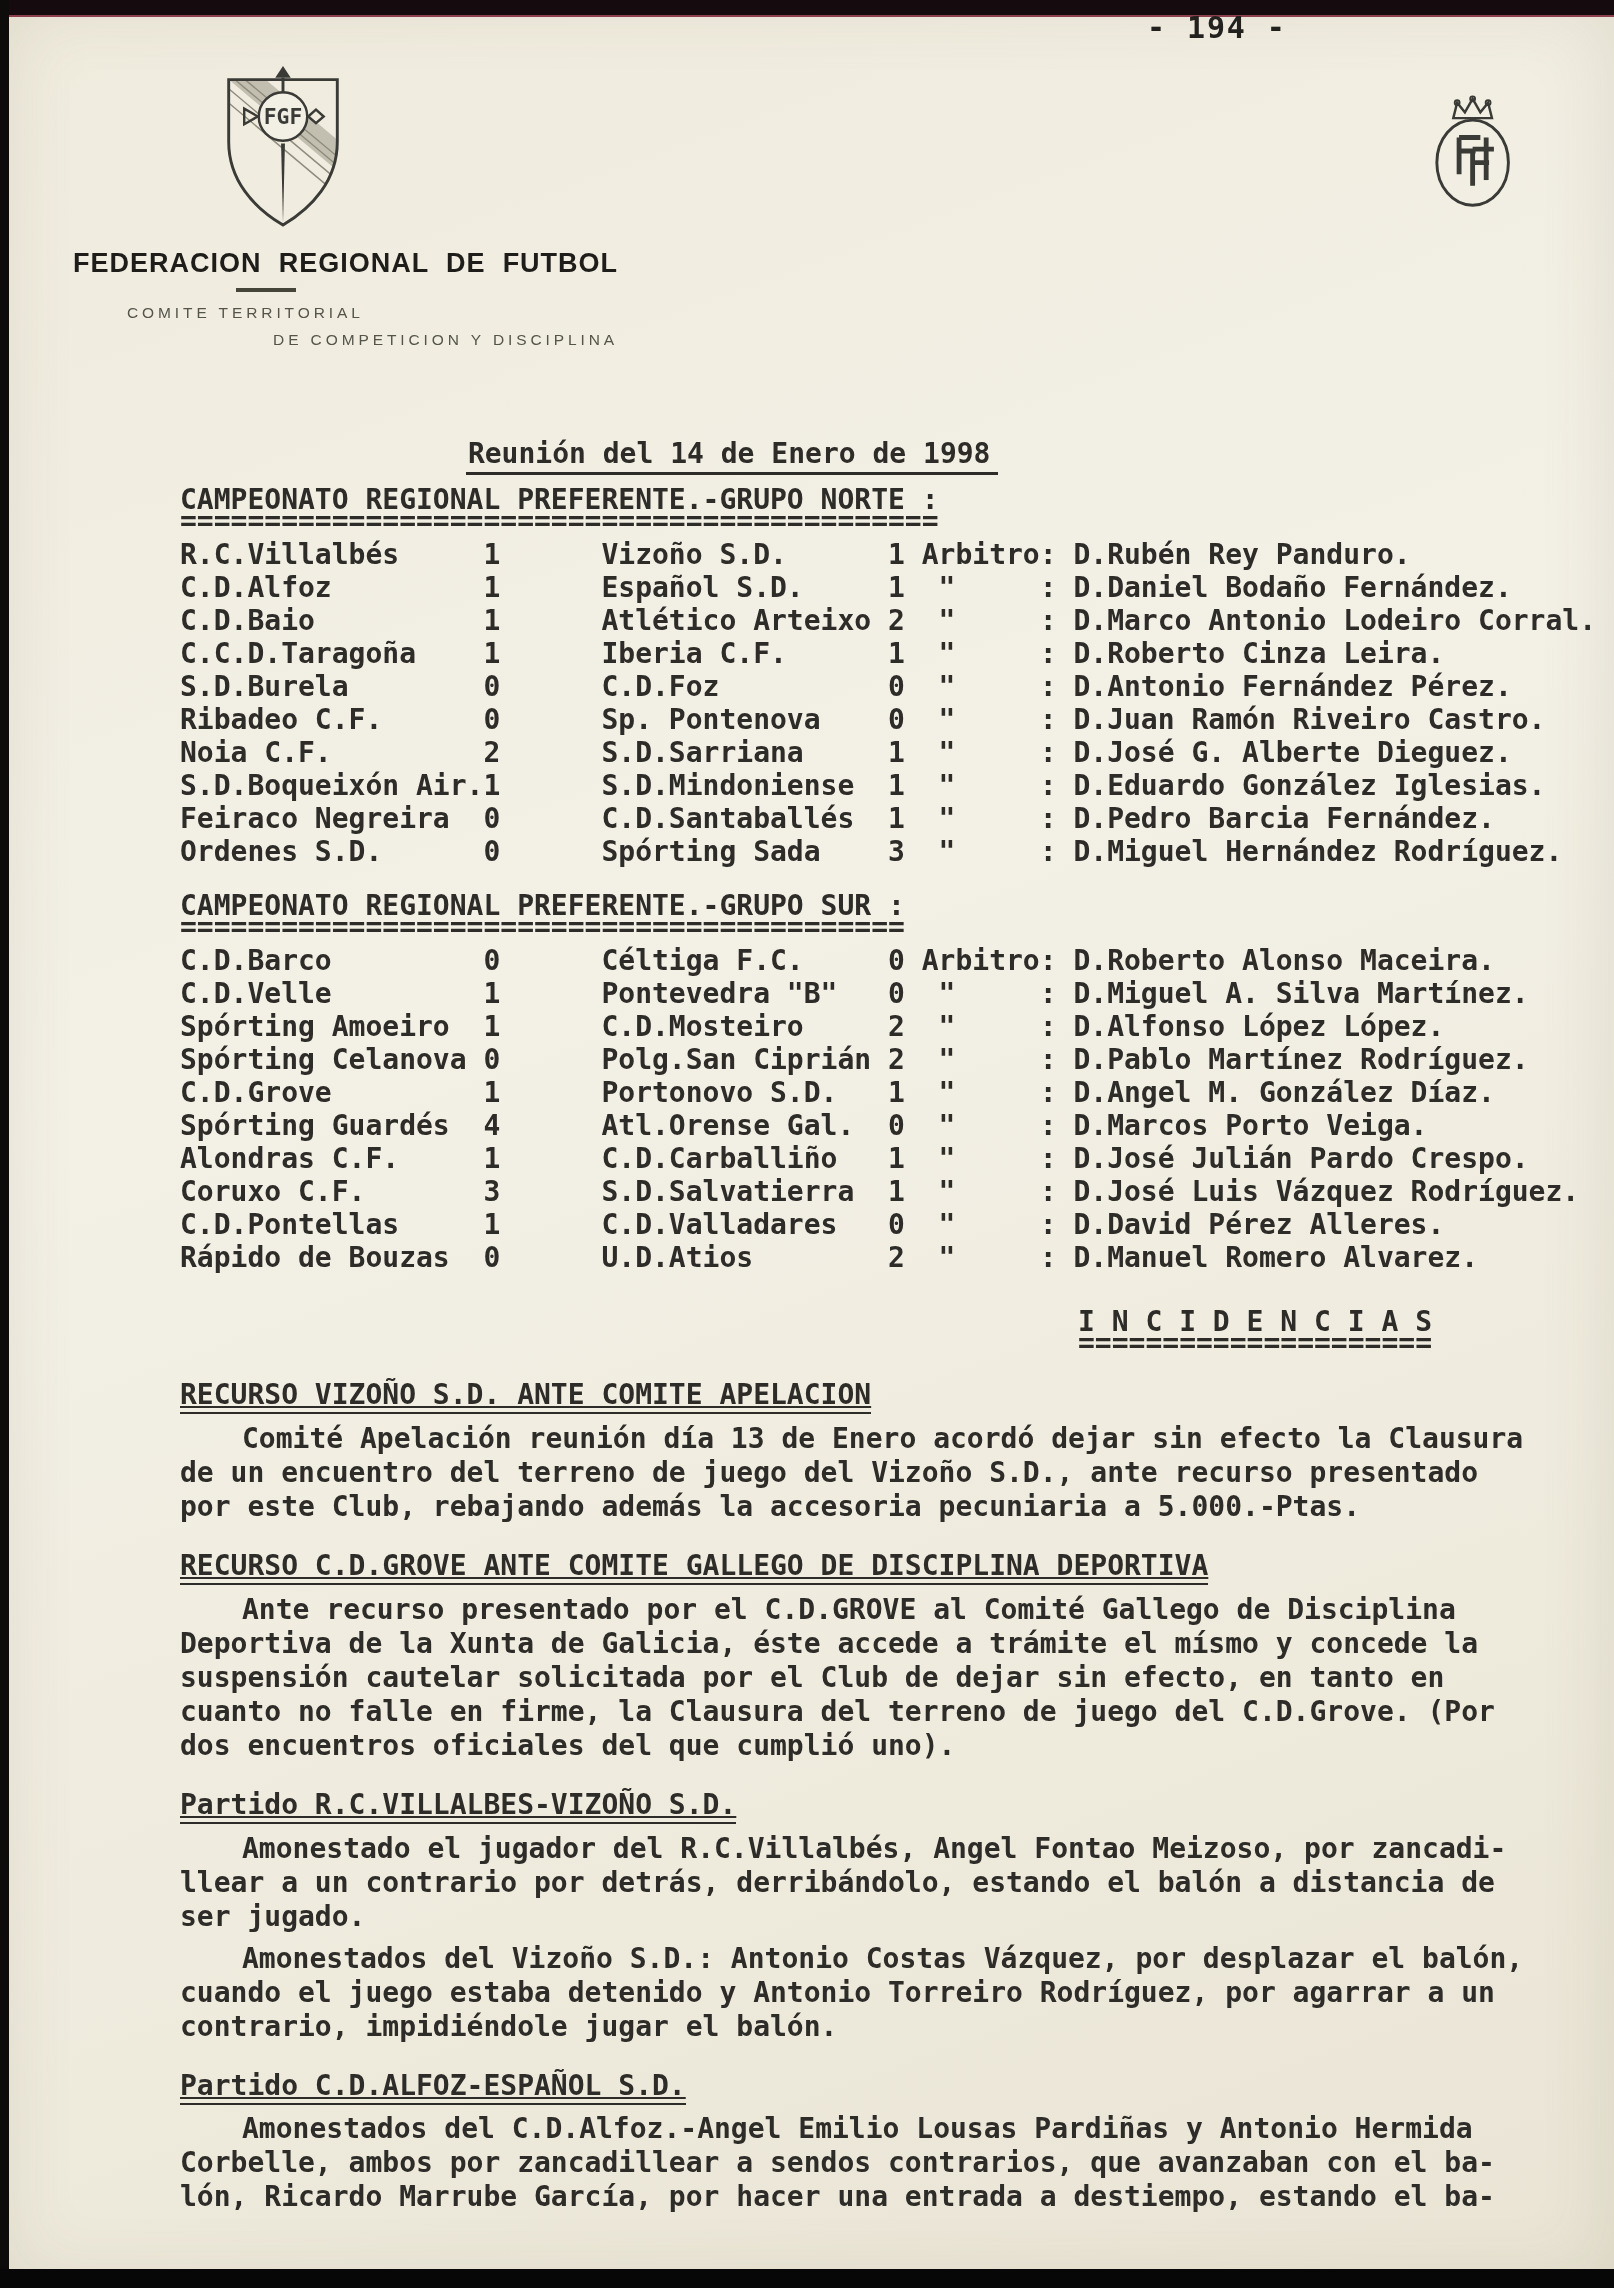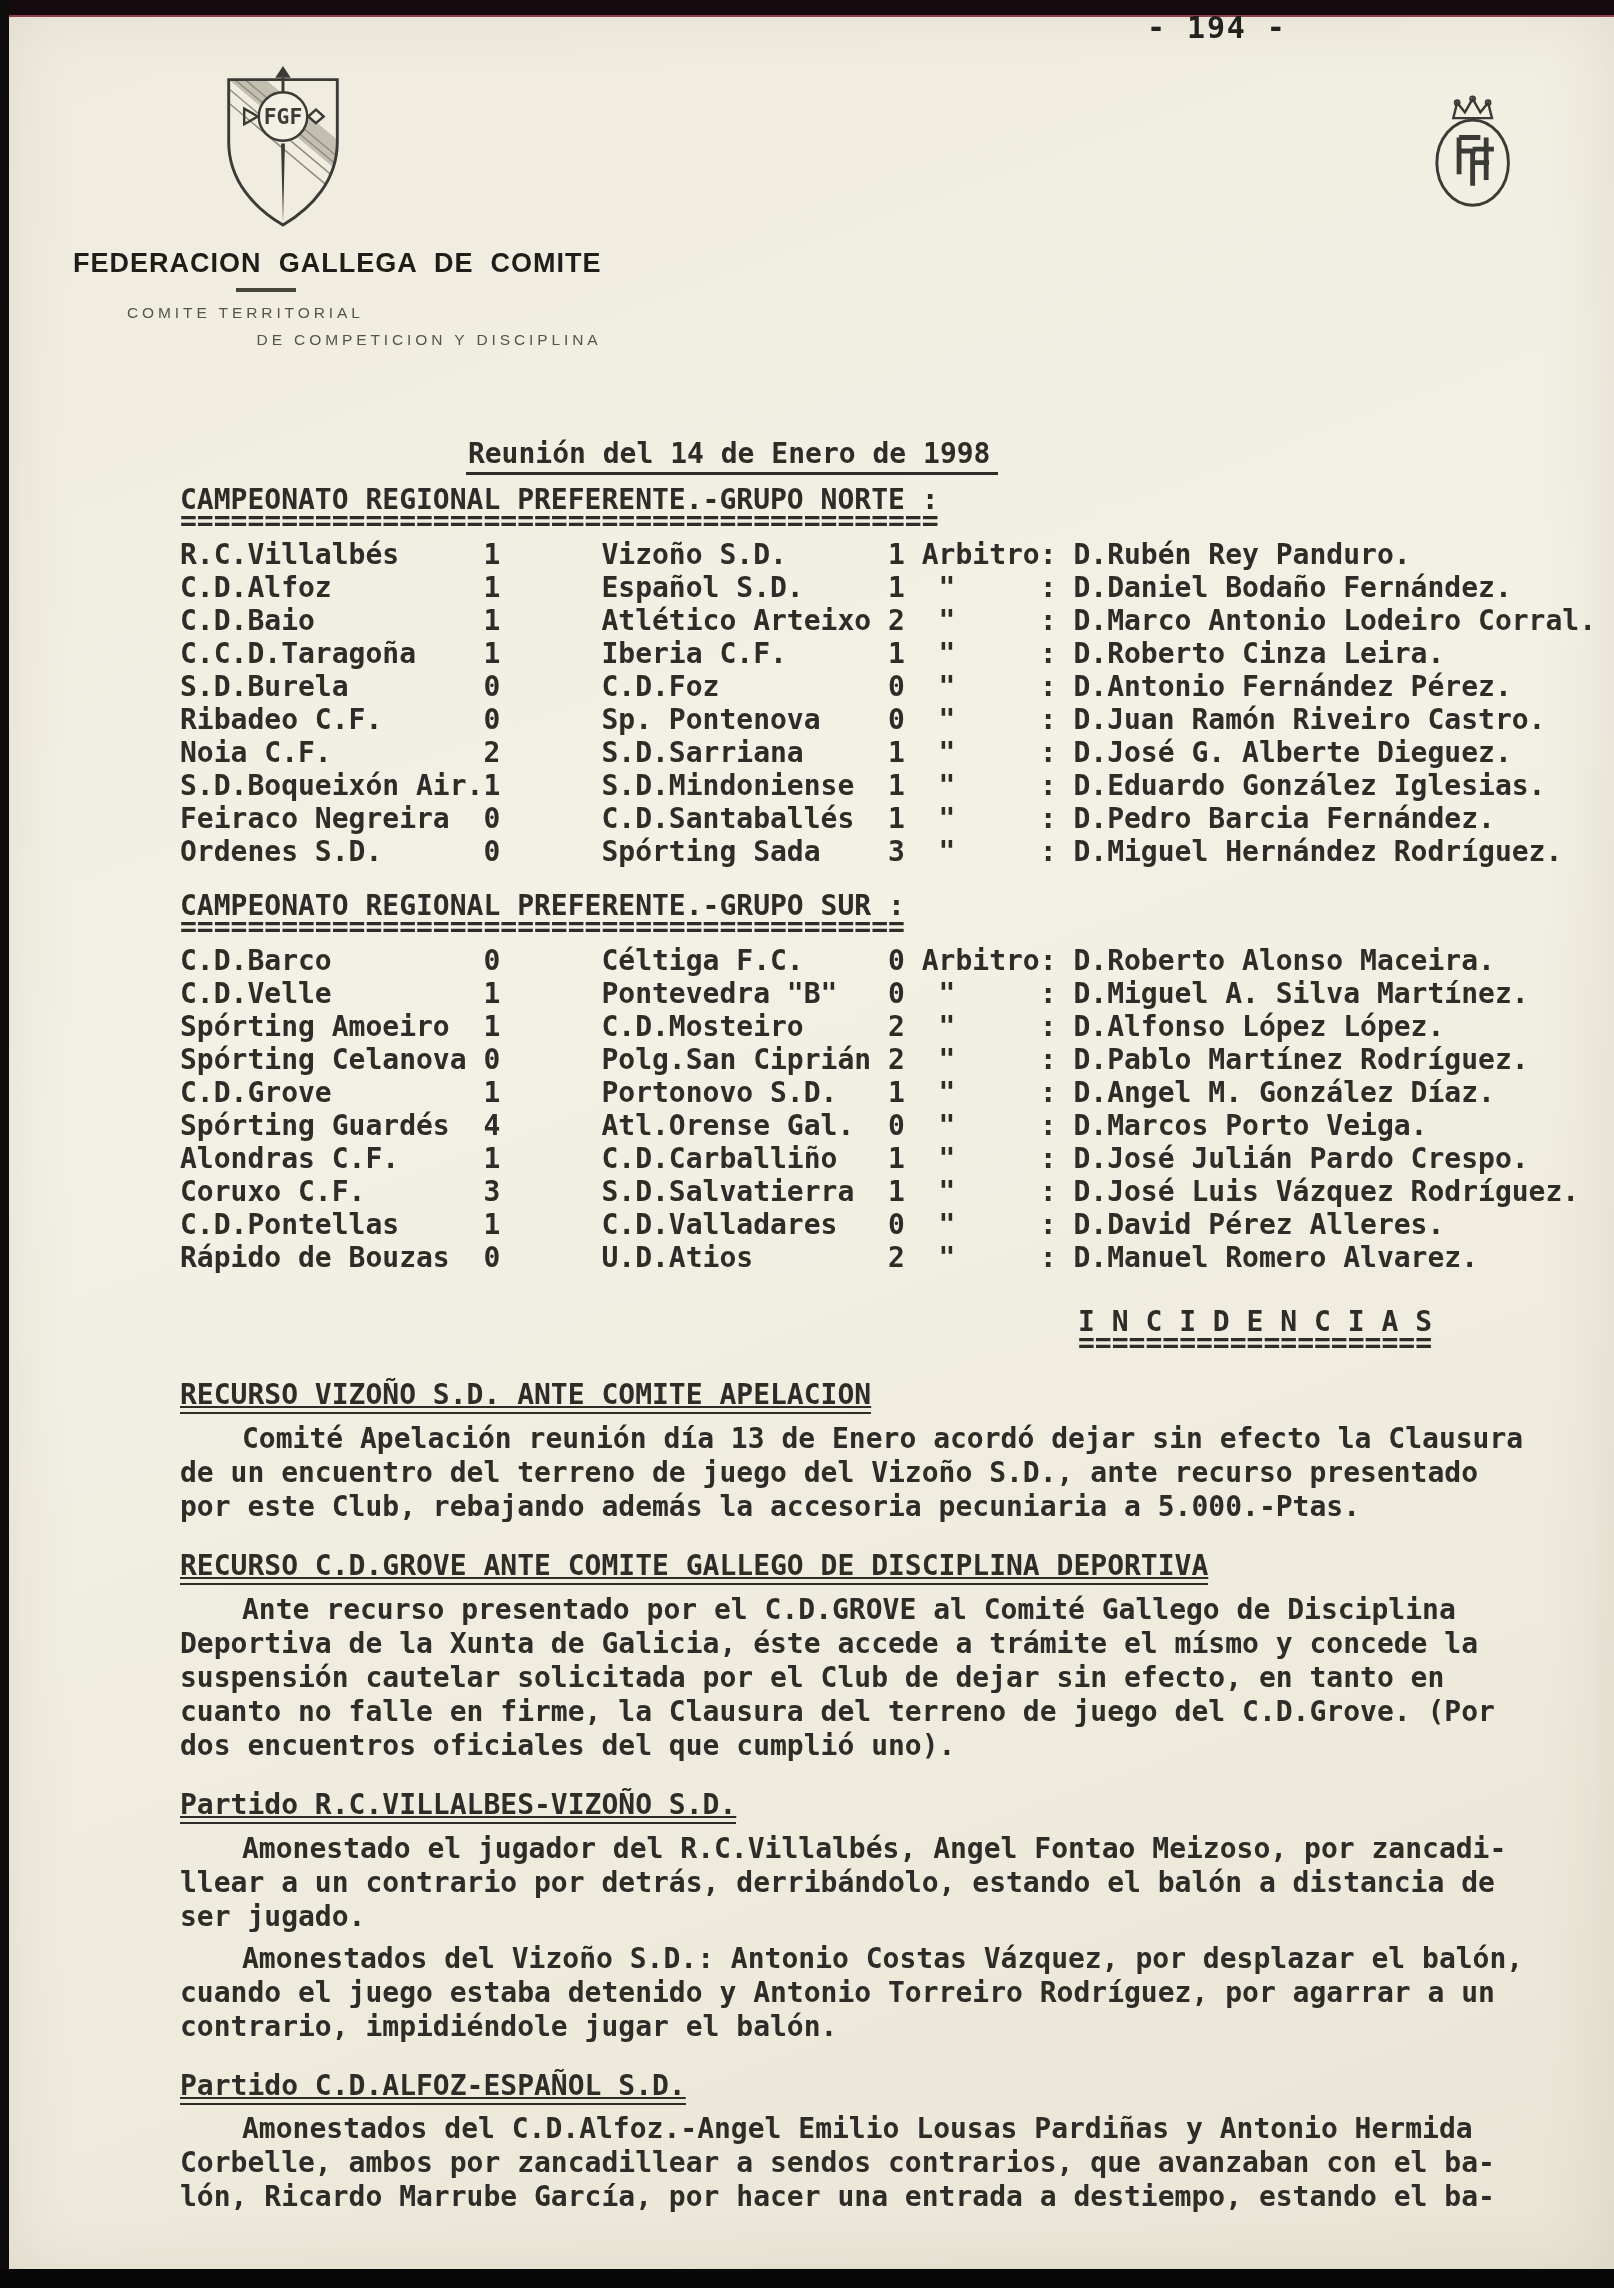--- a/index.html
+++ b/index.html
@@ -77,21 +77,21 @@
     <circle cx="60" cy="10" r="2.5" class="ln" stroke-width="2"></circle>
     <ellipse class="ln" cx="44" cy="72" rx="37" ry="44" stroke-width="3"></ellipse>
     <g stroke="#3a3a36" stroke-width="5" fill="none">
       <path d="M30 46 v38 M30 46 h22 M30 60 h17"></path>
       <path d="M44 58 v38 M44 58 h22 M44 72 h17"></path>
       <path d="M58 46 v44"></path>
     </g>
   </svg>
 
   <div class="org">
-    <div class="org-name">FEDERACION GALLEGA DE COMITE</div>
+    <div class="org-name">FEDERACION REGIONAL DE FUTBOL</div>
     <div class="org-rule"></div>
     <div class="org-sub1">COMITE TERRITORIAL</div>
     <div class="org-sub2">DE COMPETICION Y DISCIPLINA</div>
   </div>
 
   <div class="content">
     <div class="title-wrap">
       <span class="doc-title">Reunión del 14 de Enero de 1998</span>
     </div>
 

